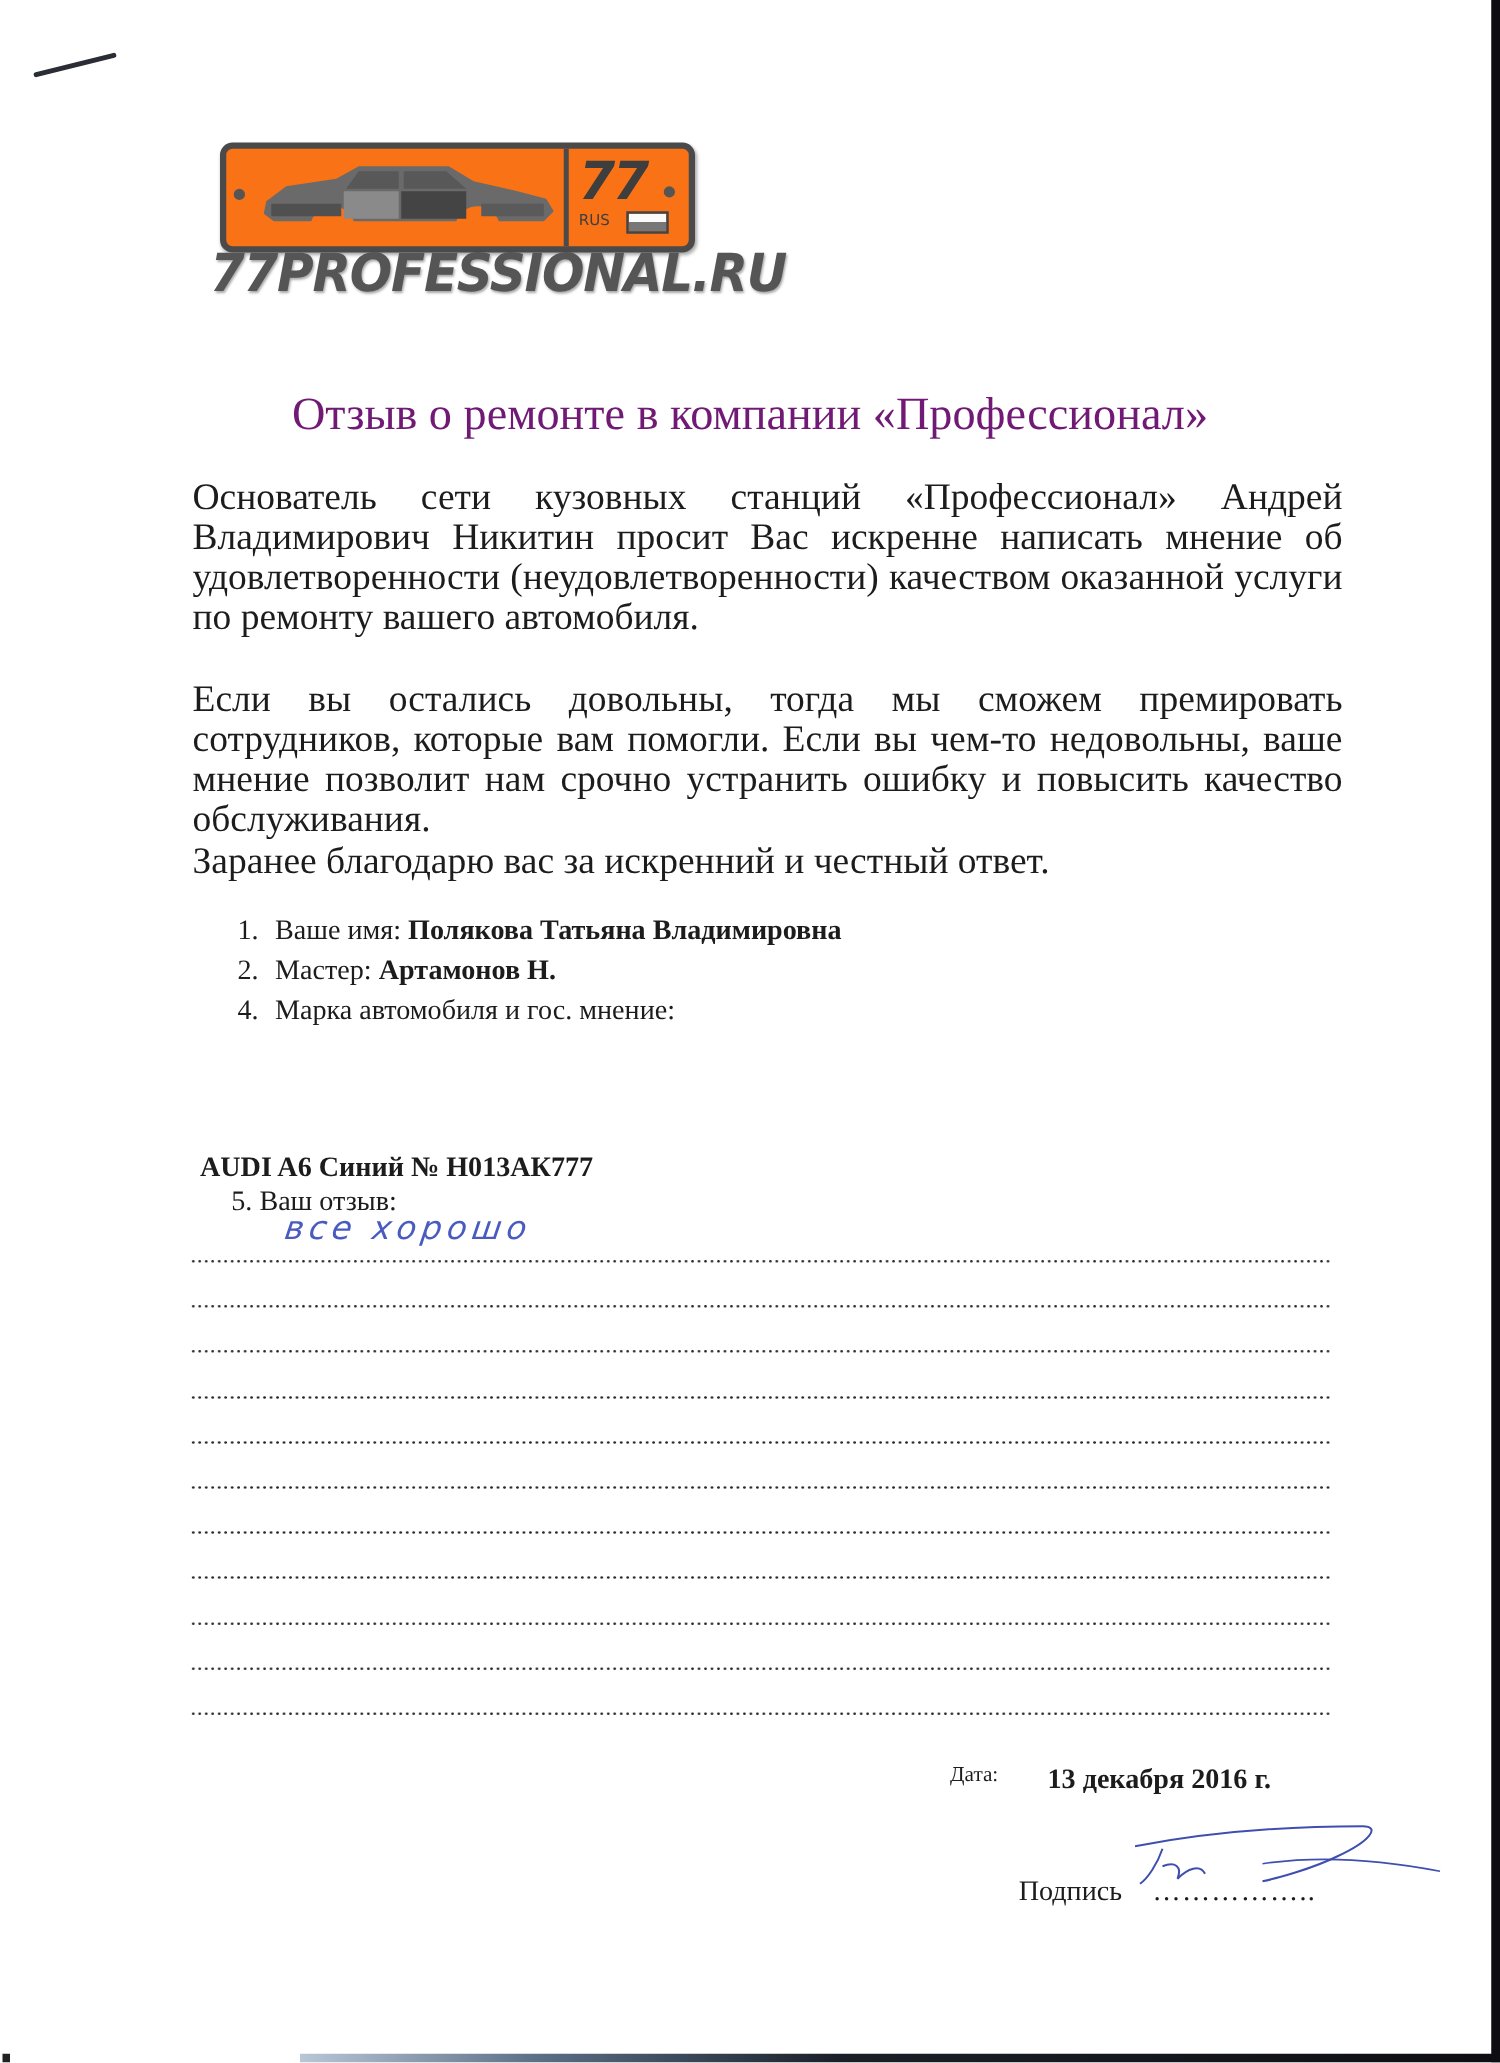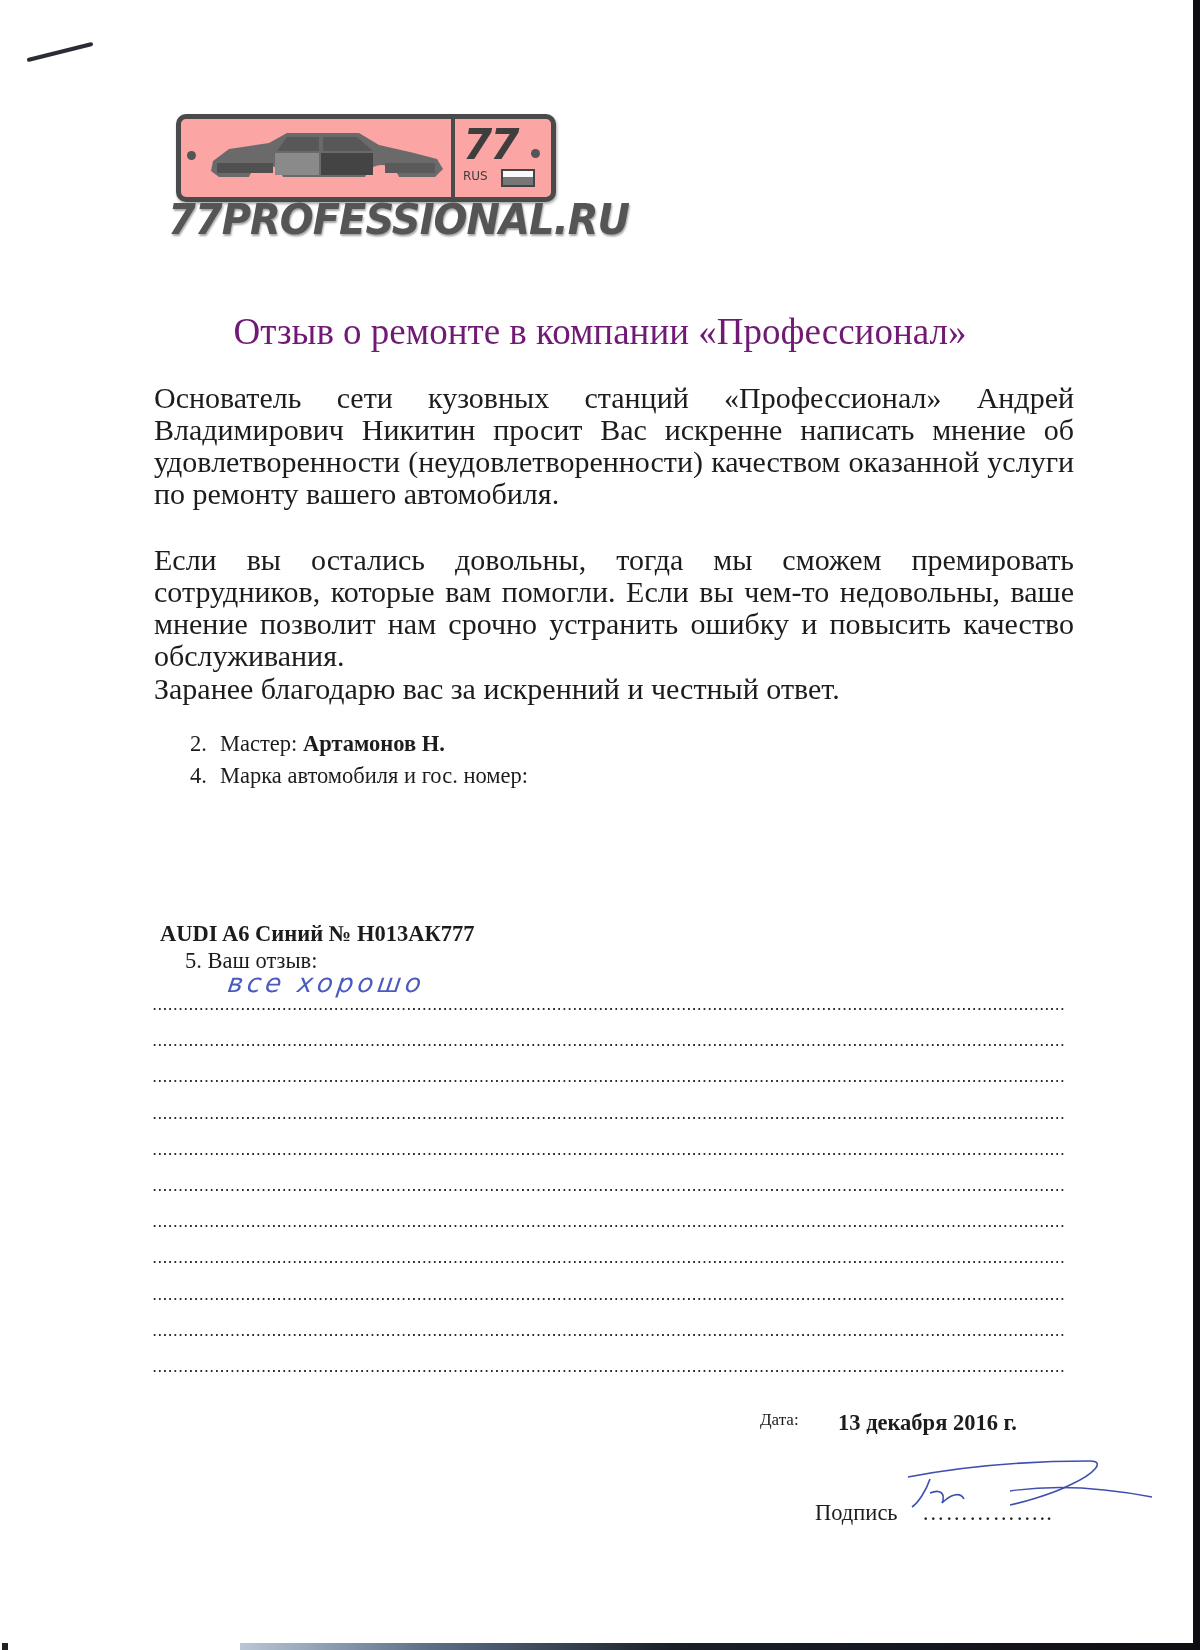--- a/index.html
+++ b/index.html
@@ -25,21 +25,21 @@
       transform: rotate(-14deg);
     }
     .corner-dot {
       position: absolute; left: 2px; top: 1643px; width: 6px; height: 7px; background: #222;
     }
 
     
     .logo { position: absolute; left: 168px; top: 112px; width: 390px; height: 140px; }
     .logo-frame {
       position: absolute; left: 8px; top: 2px; width: 370px; height: 78px;
-      border: 5px solid #4a4a4a; border-radius: 10px; background: #fca5a5;
+      border: 5px solid #4a4a4a; border-radius: 10px; background: #f97316;
       box-shadow: 1px 2px 3px rgba(0,0,0,0.35);
     }
     .logo-divider { position: absolute; left: 270px; top: 0; width: 4px; height: 78px; background: #4a4a4a; }
     .logo-bolt { position: absolute; width: 9px; height: 9px; border-radius: 50%; background: #555; }
     .logo-car { position: absolute; left: 28px; top: 12px; width: 240px; height: 60px; }
     .logo-plate-num {
       position: absolute; left: 282px; top: 2px;
       font-family: "DejaVu Sans", sans-serif; font-weight: bold; font-style: italic;
       font-size: 42px; color: #3e3e3e; letter-spacing: -2px; line-height: 48px;
     }
@@ -127,24 +127,27 @@
   <div class="logo-text">77PROFESSIONAL.RU</div>
 </div>
 
 <h1 class="doc-title">Отзыв о ремонте в компании «Профессионал»</h1>
 <p class="para para-1">Основатель сети кузовных станций «Профессионал» Андрей Владимирович Никитин просит Вас искренне написать мнение об удовлетворенности (неудовлетворенности) качеством оказанной услуги по ремонту вашего автомобиля.</p>
 <p class="para para-2">Если вы остались довольны, тогда мы сможем премировать сотрудников, которые вам помогли. Если вы чем-то недовольны, ваше мнение позволит нам срочно устранить ошибку и повысить качество обслуживания.</p>
 <p class="para para-3">Заранее благодарю вас за искренний и честный ответ.</p>
 
 <ol class="form-list">
   <li class="form-item">
+    <span class="form-num">1.</span><span>Ваше имя: </span><span class="form-val">Полякова Татьяна Владимировна</span>
+  </li>
+  <li class="form-item">
     <span class="form-num">2.</span><span>Мастер: </span><span class="form-val">Артамонов Н.</span>
   </li>
   <li class="form-item">
-    <span class="form-num">4.</span><span>Марка автомобиля и гос. номер:</span>
+    <span class="form-num">4.</span><span>Марка автомобиля и гос. мнение:</span>
   </li>
 </ol>
 
 <div class="car-info">AUDI A6 Синий № Н013АК777</div>
 <div class="review-label">5. Ваш отзыв:</div>
 <div class="review-text">все хорошо</div>
 
 <div id="review-lines">
     <div class="dot-line" style="top: 1008px;"></div>
     <div class="dot-line" style="top: 1044.2px;"></div>

